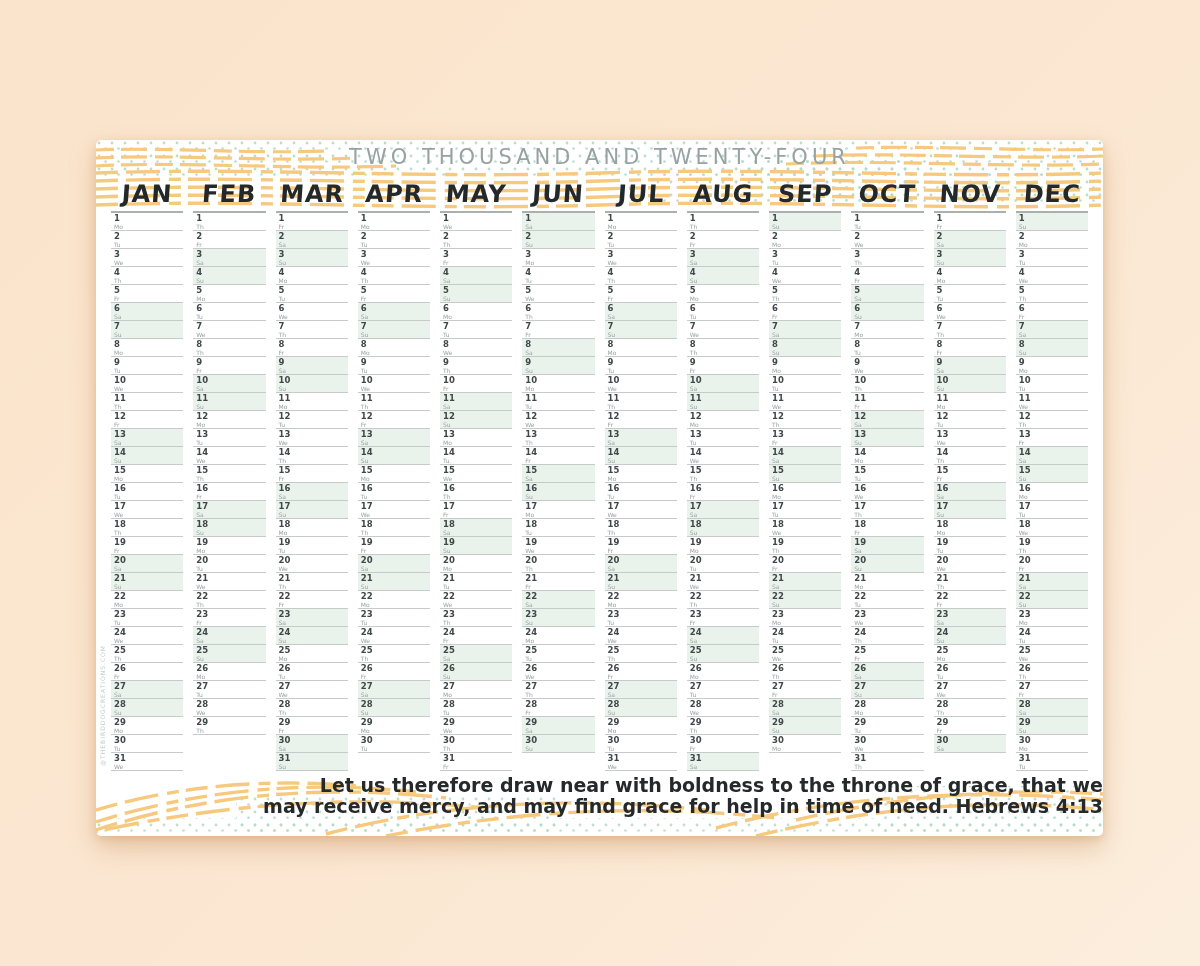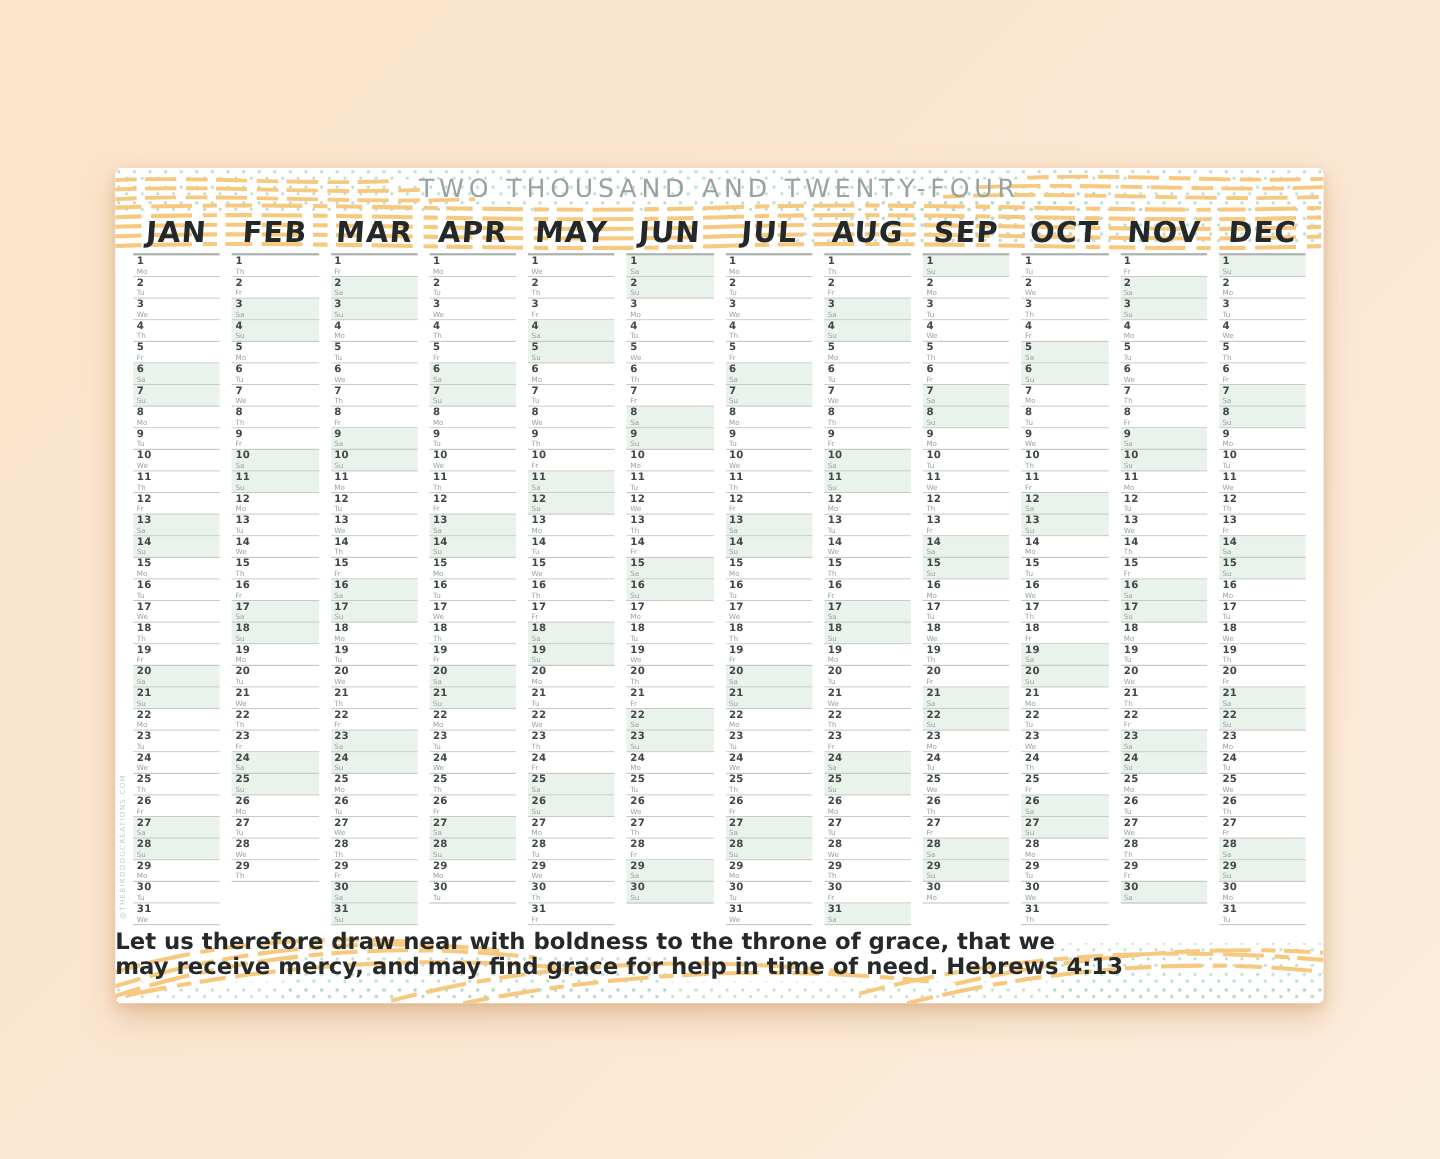--- a/index.html
+++ b/index.html
@@ -35,21 +35,21 @@
   }
   .cells{border-top:2px solid #a9b0ae;display:flex;flex-direction:column;margin-top:1px;}
   .cell{
     box-sizing:border-box;height:18px;border-bottom:1px solid #c6cbc9;
     padding:1px 0 0 3px;background:#fff;
   }
   .cell.weekend{background:#eaf2ec;}
   .num{font-size:8.5px;font-weight:700;color:#40484a;line-height:9px;letter-spacing:.2px;}
   .wd{font-size:6px;color:#9aa3a1;line-height:7px;}
   .verse{
-    position:absolute;left:0;right:0;top:5px;z-index:3;text-align:left;
+    position:absolute;left:0;right:0;top:5px;z-index:3;text-align:right;
     font-weight:700;font-size:19px;line-height:21px;color:#25292a;
   }
   .watermark{
     position:absolute;left:3px;top:505px;z-index:3;
     writing-mode:vertical-rl;transform:rotate(180deg);
     font-size:6px;letter-spacing:1px;color:#c6cdcd;
   }
 </style>
 </head>
 <body>

